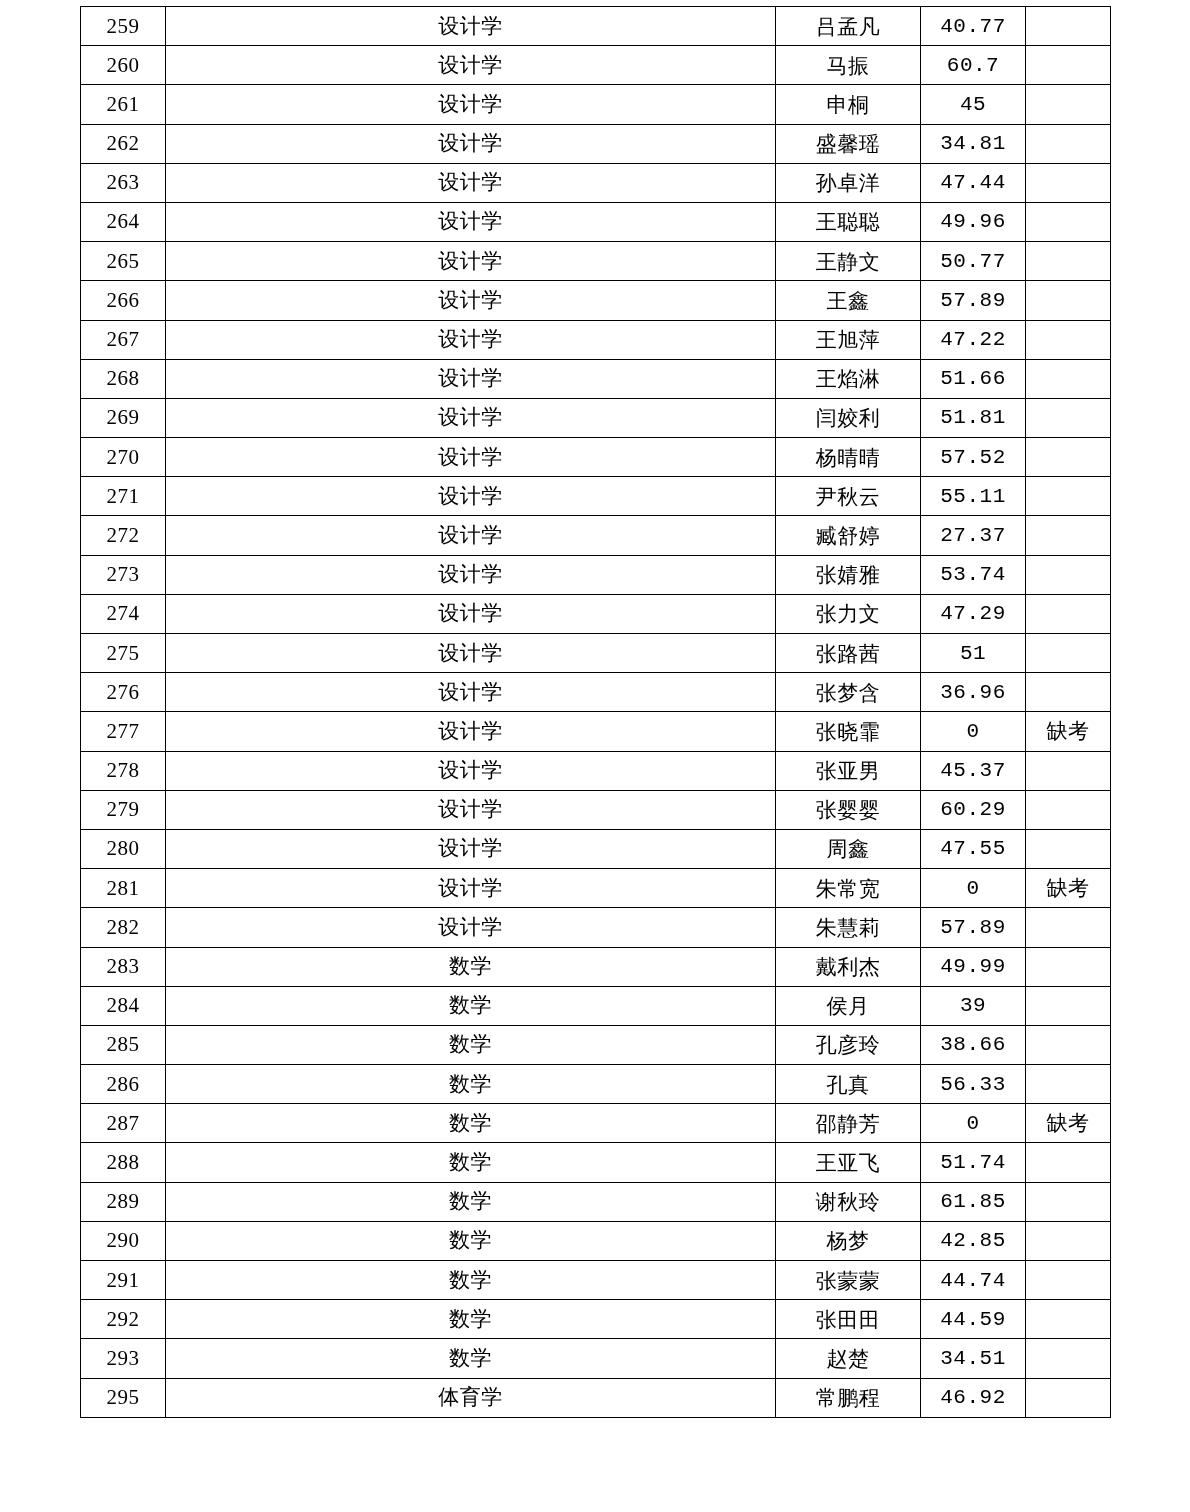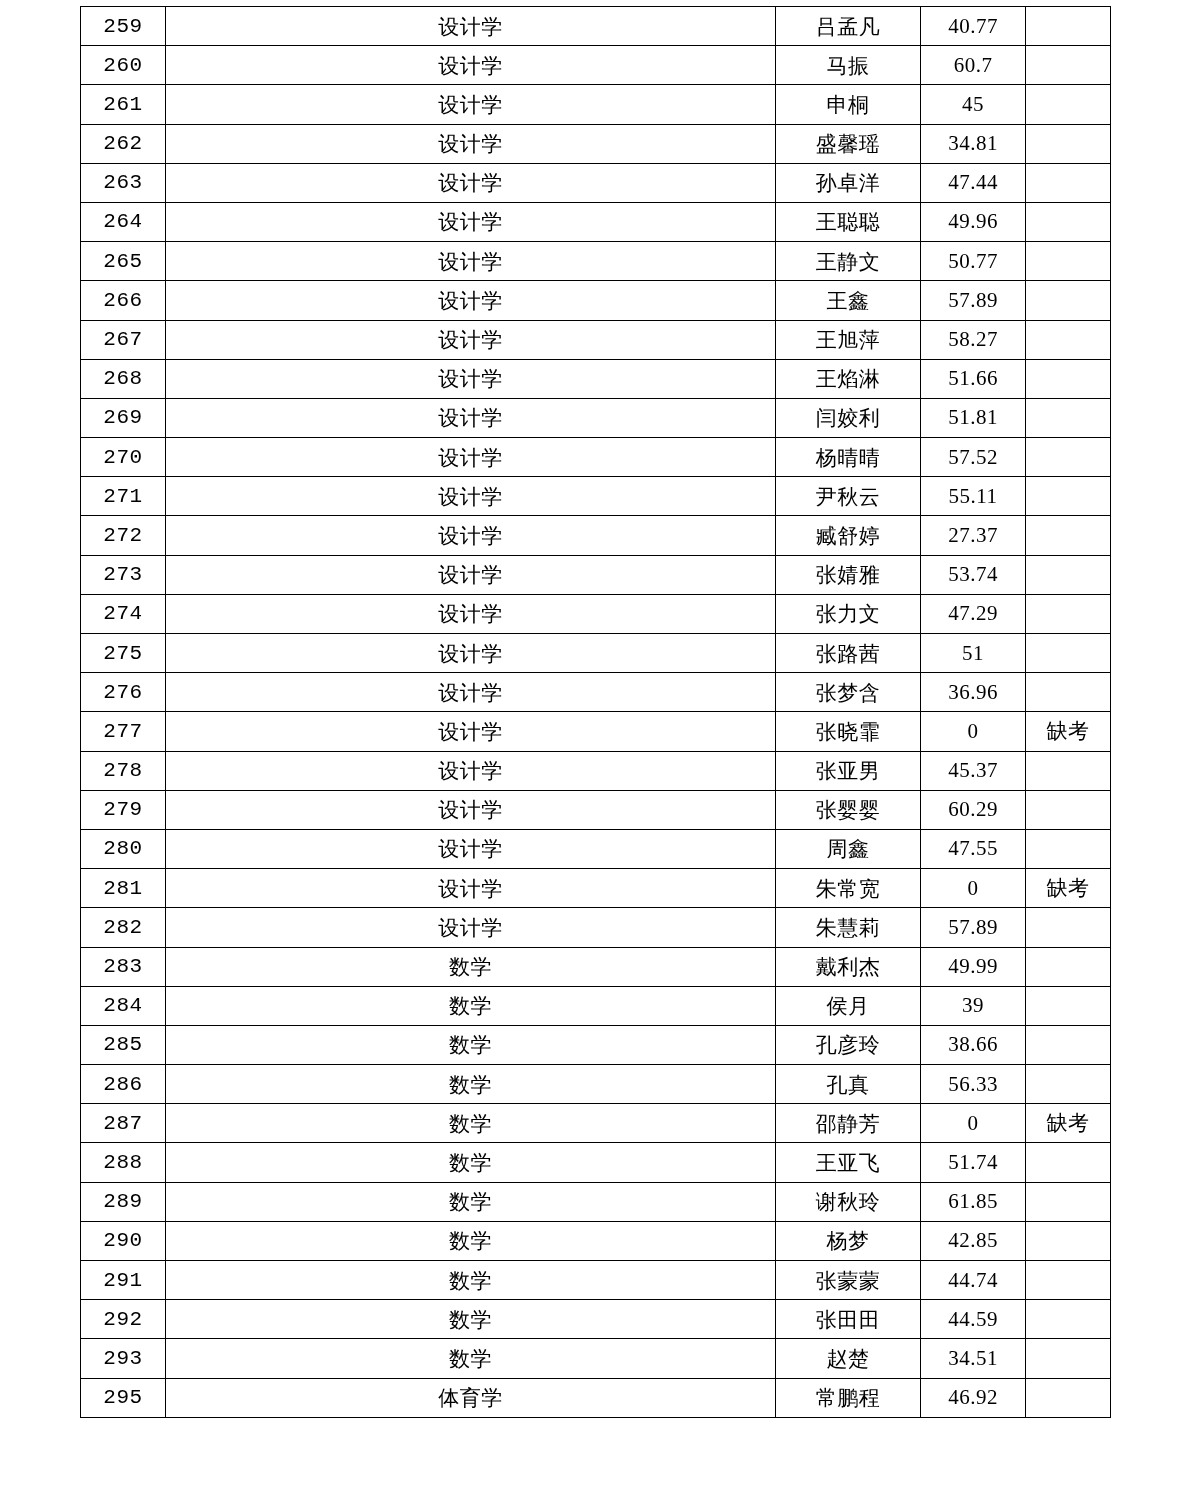--- a/index.html
+++ b/index.html
@@ -36,24 +36,24 @@
     letter-spacing: 0.5px;
     overflow: hidden;
     white-space: nowrap;
   }
   col.c-index { width: 85px; }
   col.c-major { width: 610px; }
   col.c-name  { width: 145px; }
   col.c-score { width: 105px; }
   col.c-note  { width: 85px; }
 
-  td.index-cell { font-family: Liberation Mono, monospace; }
-  td.major-cell { font-family: Liberation Sans, sans-serif; font-size: 20px; letter-spacing: 3px; }
+  td.index-cell { font-family: Liberation Serif, serif; }
+  td.major-cell { font-family: Liberation Serif, serif; font-size: 20px; letter-spacing: 3px; }
   td.name-cell  { font-family: Liberation Sans, sans-serif; font-size: 20px; letter-spacing: 2px; }
-  td.score-cell { font-family: Liberation Serif, serif; font-size: 21px; }
+  td.score-cell { font-family: Liberation Mono, monospace; font-size: 21px; }
   td.note-cell  { font-family: Liberation Serif, serif; font-size: 20px; letter-spacing: 2px; }
 </style>
 </head>
 <body>
 
 <div class="page">
   <table class="score-table">
     <colgroup>
       <col class="c-index">
       <col class="c-major">
@@ -115,21 +115,21 @@
           <td class="index-cell">266</td>
           <td class="major-cell">设计学</td>
           <td class="name-cell">王鑫</td>
           <td class="score-cell">57.89</td>
           <td class="note-cell"></td>
         </tr>
         <tr>
           <td class="index-cell">267</td>
           <td class="major-cell">设计学</td>
           <td class="name-cell">王旭萍</td>
-          <td class="score-cell">58.27</td>
+          <td class="score-cell">47.22</td>
           <td class="note-cell"></td>
         </tr>
         <tr>
           <td class="index-cell">268</td>
           <td class="major-cell">设计学</td>
           <td class="name-cell">王焰淋</td>
           <td class="score-cell">51.66</td>
           <td class="note-cell"></td>
         </tr>
         <tr>

